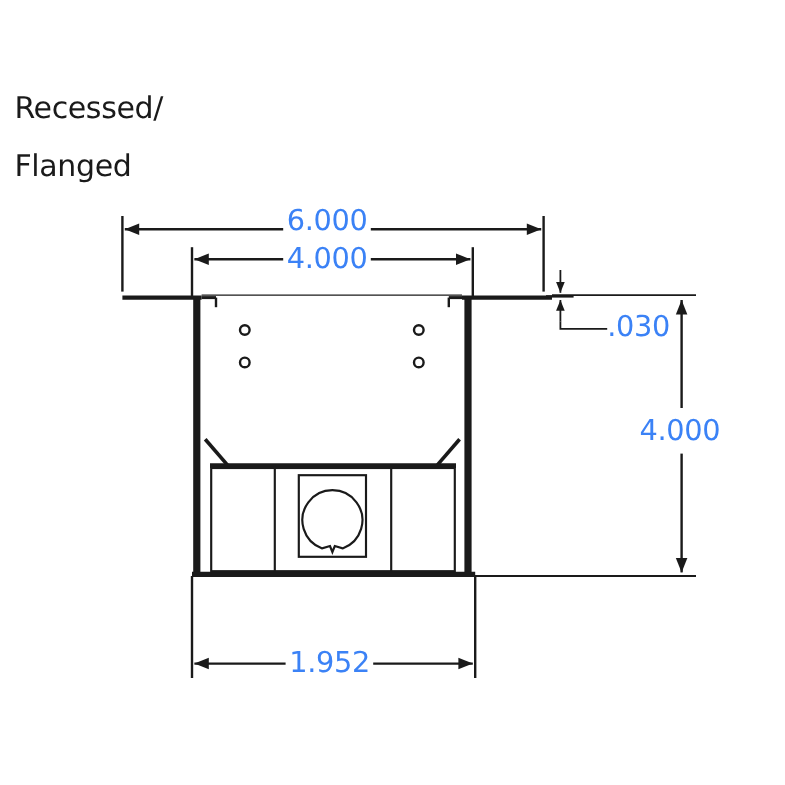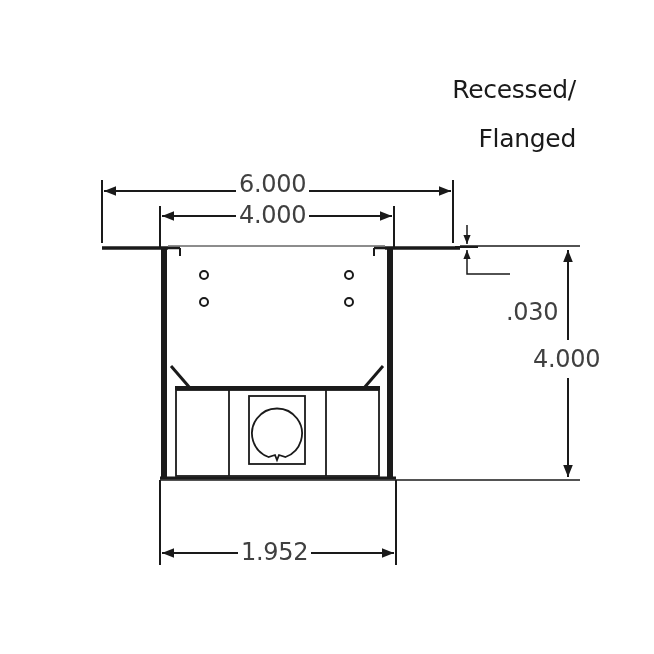--- a/index.html
+++ b/index.html
@@ -1,20 +1,20 @@
 <!DOCTYPE html>
 <html><head>
 <meta charset="utf-8">
 <style>
   html,body{margin:0;padding:0;background:#ffffff;}
   body{width:654px;height:654px;position:relative;overflow:hidden;font-family:"DejaVu Sans","Liberation Sans",sans-serif;color:#111;}
-  .title{position:absolute;left:0;width:576px;text-align:right;font-size:25px;line-height:35px;letter-spacing:-0.3px;color:#1a1a1a;}
+  .title{position:absolute;left:0;width:576px;text-align:left;font-size:25px;line-height:35px;letter-spacing:-0.3px;color:#1a1a1a;padding-left:12px;}
   .t1{top:72px;}
   .t2{top:121px;}
-  .dim{position:absolute;font-size:24px;line-height:28px;color:#404040;background:#fff;padding:0 3px;letter-spacing:-0.3px;}
+  .dim{position:absolute;font-size:24px;line-height:28px;color:#3b82f6;background:#fff;padding:0 3px;letter-spacing:-0.3px;}
   svg{position:absolute;left:0;top:0;}
 </style>
 </head>
 <body>
 
 <div class="title t1">Recessed/</div>
 <div class="title t2">Flanged</div>
 
 <svg width="654" height="654" viewBox="0 0 654 654">
   <defs>
@@ -91,15 +91,15 @@
     <g>
       <line x1="160" y1="480" x2="160" y2="565" stroke-width="2"></line>
       <line x1="396" y1="480" x2="396" y2="565" stroke-width="2"></line>
       <line x1="162" y1="553" x2="394" y2="553" stroke-width="2" marker-start="url(#arr)" marker-end="url(#arr)"></line>
     </g>
   </g>
 </svg>
 
 <div class="dim" style="left:236px;top:170px;">6.000</div>
 <div class="dim" style="left:236px;top:201px;">4.000</div>
-<div class="dim" style="left:506px;top:258px;padding:0;margin-top:40px;">.030</div>
+<div class="dim" style="left:506px;top:258px;padding:0;">.030</div>
 <div class="dim" style="left:530px;top:345px;">4.000</div>
 <div class="dim" style="left:238px;top:538px;">1.952</div>
 
 </body></html>

